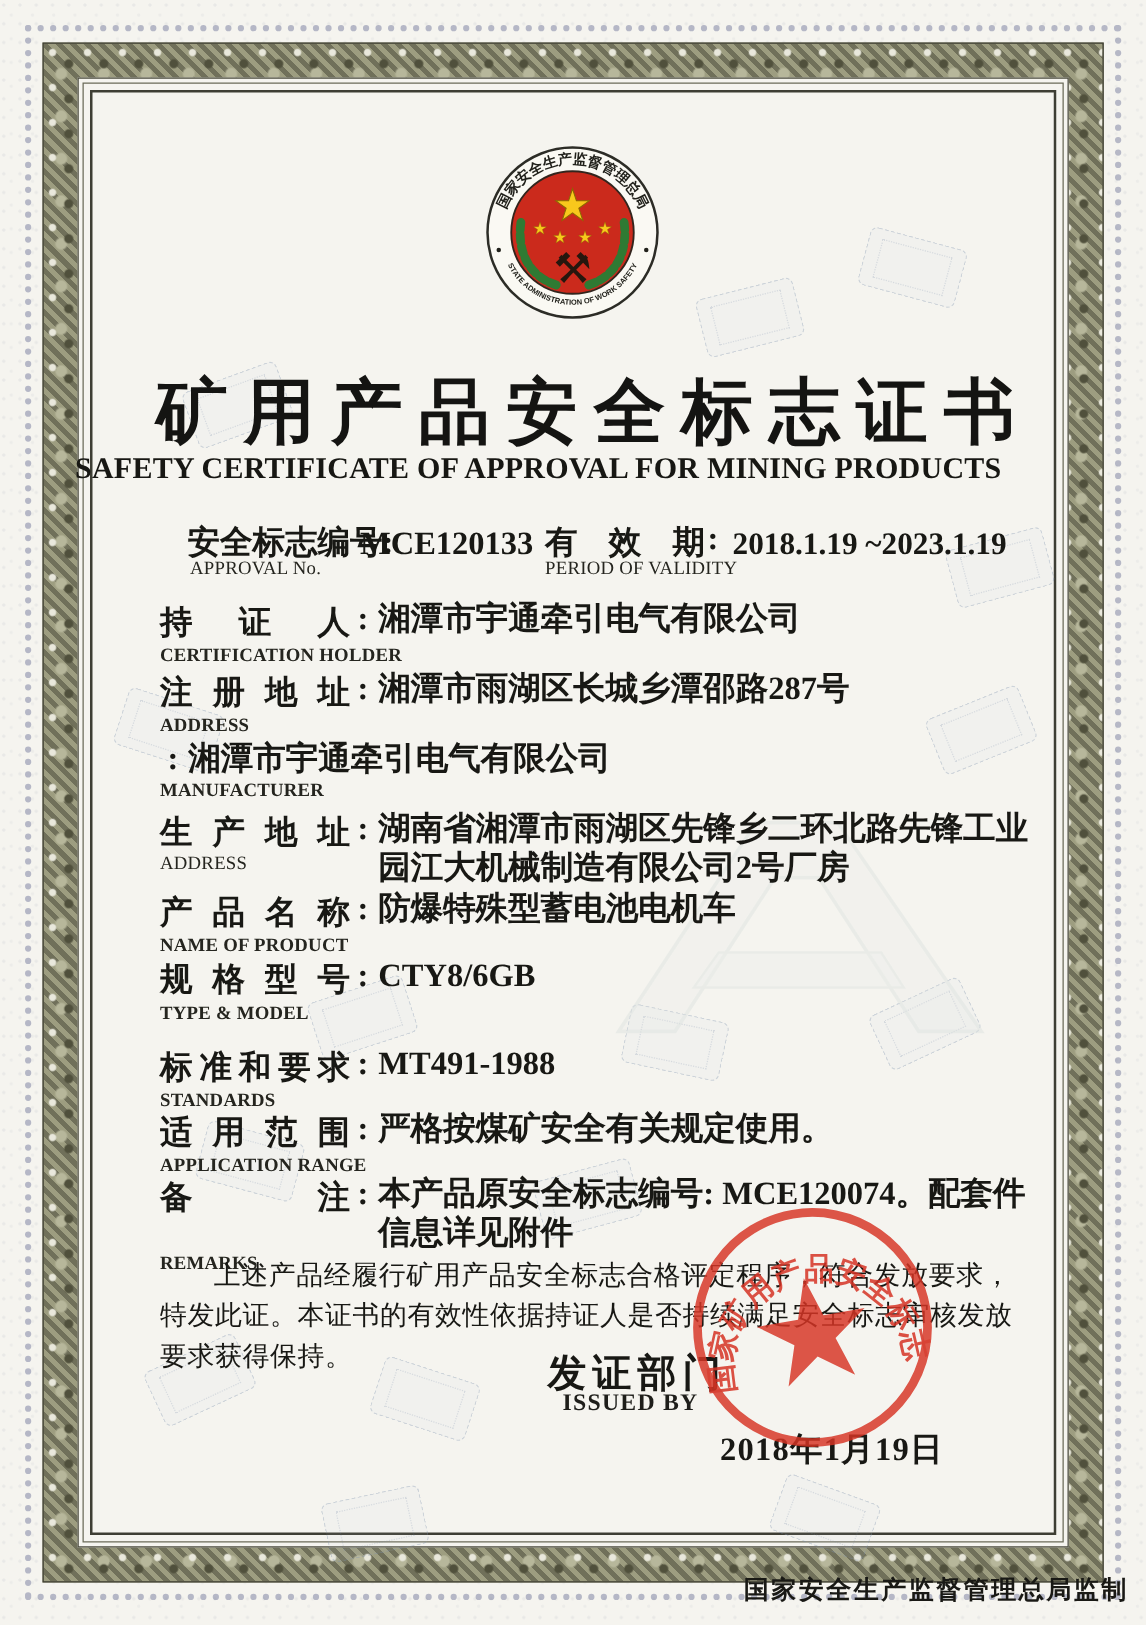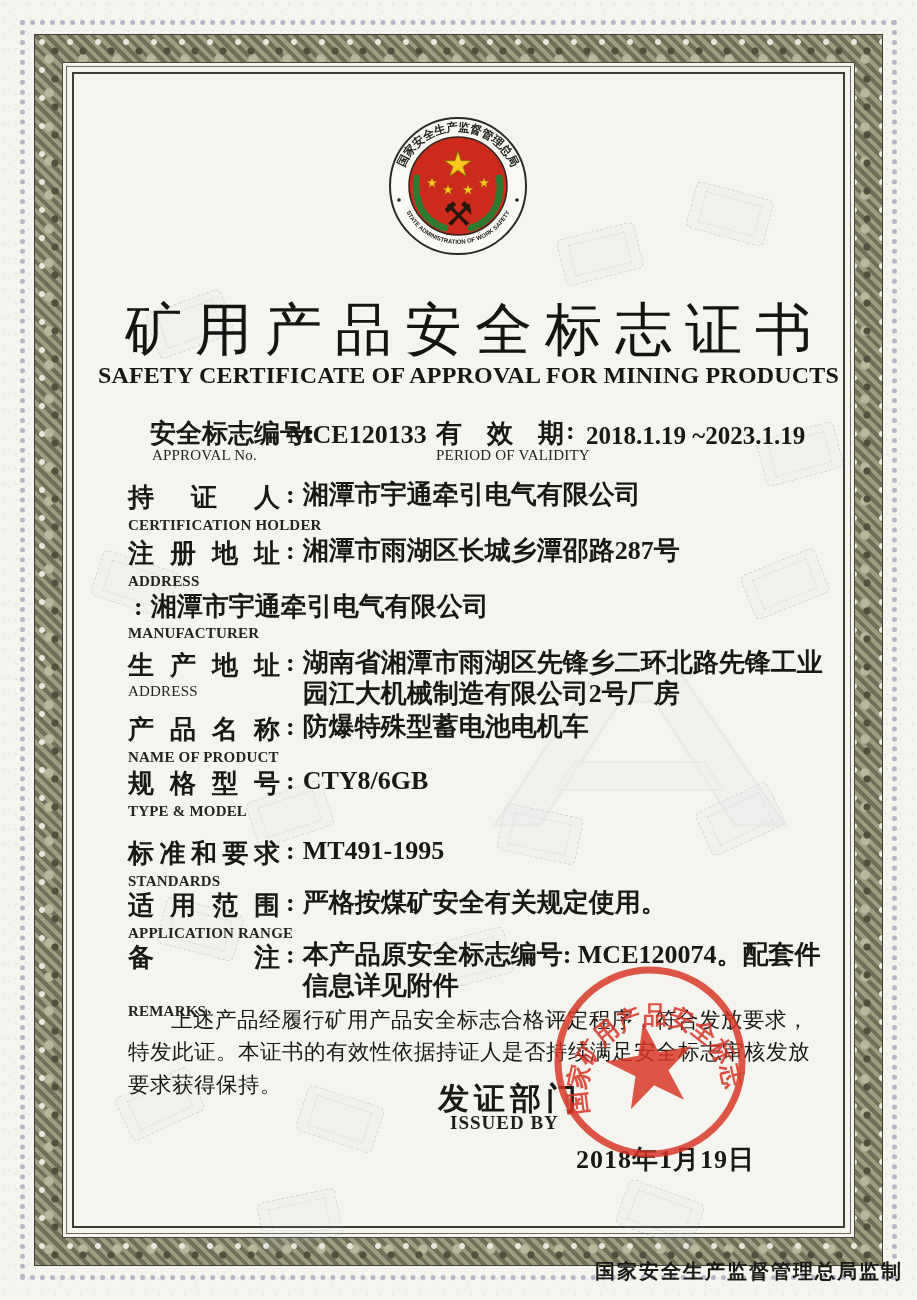--- a/index.html
+++ b/index.html
@@ -25,22 +25,22 @@
   
   .wm-rect{position:absolute;width:78px;height:46px;border:1.5px dashed rgba(120,140,170,.30);
     border-radius:6px;background:rgba(205,215,228,.07);}
   .wm-rect::after{content:"";position:absolute;inset:7px 10px;border:1px dotted rgba(120,140,170,.22);}
   .wm-big-a{position:absolute;left:455px;top:630px;opacity:.5;}
   
   .emblem{position:absolute;left:388px;top:116px;}
   
   .title-zh{position:absolute;left:60px;right:40px;top:292px;text-align:center;
     font-family:"Liberation Sans","DejaVu Sans",sans-serif;
-    font-size:57px;font-weight:400;letter-spacing:13px;padding-left:13px;color:#141412;}
-  .title-en{position:absolute;left:60px;right:40px;top:362px;text-align:center;
+    font-size:57px;font-weight:700;letter-spacing:13px;padding-left:13px;color:#141412;}
+  .title-en{position:absolute;left:60px;right:40px;top:362px;
     font-size:24px;font-weight:bold;letter-spacing:.2px;color:#171713;}
   
   .content{position:absolute;left:128px;top:416px;width:706px;font-weight:bold;}
   .row{position:absolute;left:0;width:100%;}
   .zh{font-size:26px;color:#181814;}
   .en{font-size:15px;font-weight:normal;letter-spacing:.2px;color:#25251f;}
   .lbl{display:inline-block;width:152px;text-align:justify;text-align-last:justify;vertical-align:top;}
   .colon{display:inline-block;margin:0 8px 0 6px;vertical-align:top;}
   .field{display:flex;align-items:flex-start;}
   .field .val{flex:1;line-height:1.18;}
@@ -182,21 +182,21 @@
           <span class="lbl">规 格 型 号</span>
           <span class="colon">:</span>
           <span class="val">CTY8/6GB</span>
         </div>
       <div class="en sub">TYPE &amp; MODEL</div>
     </div>
     <div class="row" style="top:420px">
       <div class="field zh">
           <span class="lbl">标准和要求</span>
           <span class="colon">:</span>
-          <span class="val">MT491-1995</span>
+          <span class="val">MT491-1988</span>
         </div>
       <div class="en sub">STANDARDS</div>
     </div>
     <div class="row" style="top:472px">
       <div class="field zh">
           <span class="lbl">适 用 范 围</span>
           <span class="colon">:</span>
           <span class="val">严格按煤矿安全有关规定使用。</span>
         </div>
       <div class="en sub">APPLICATION RANGE</div>

